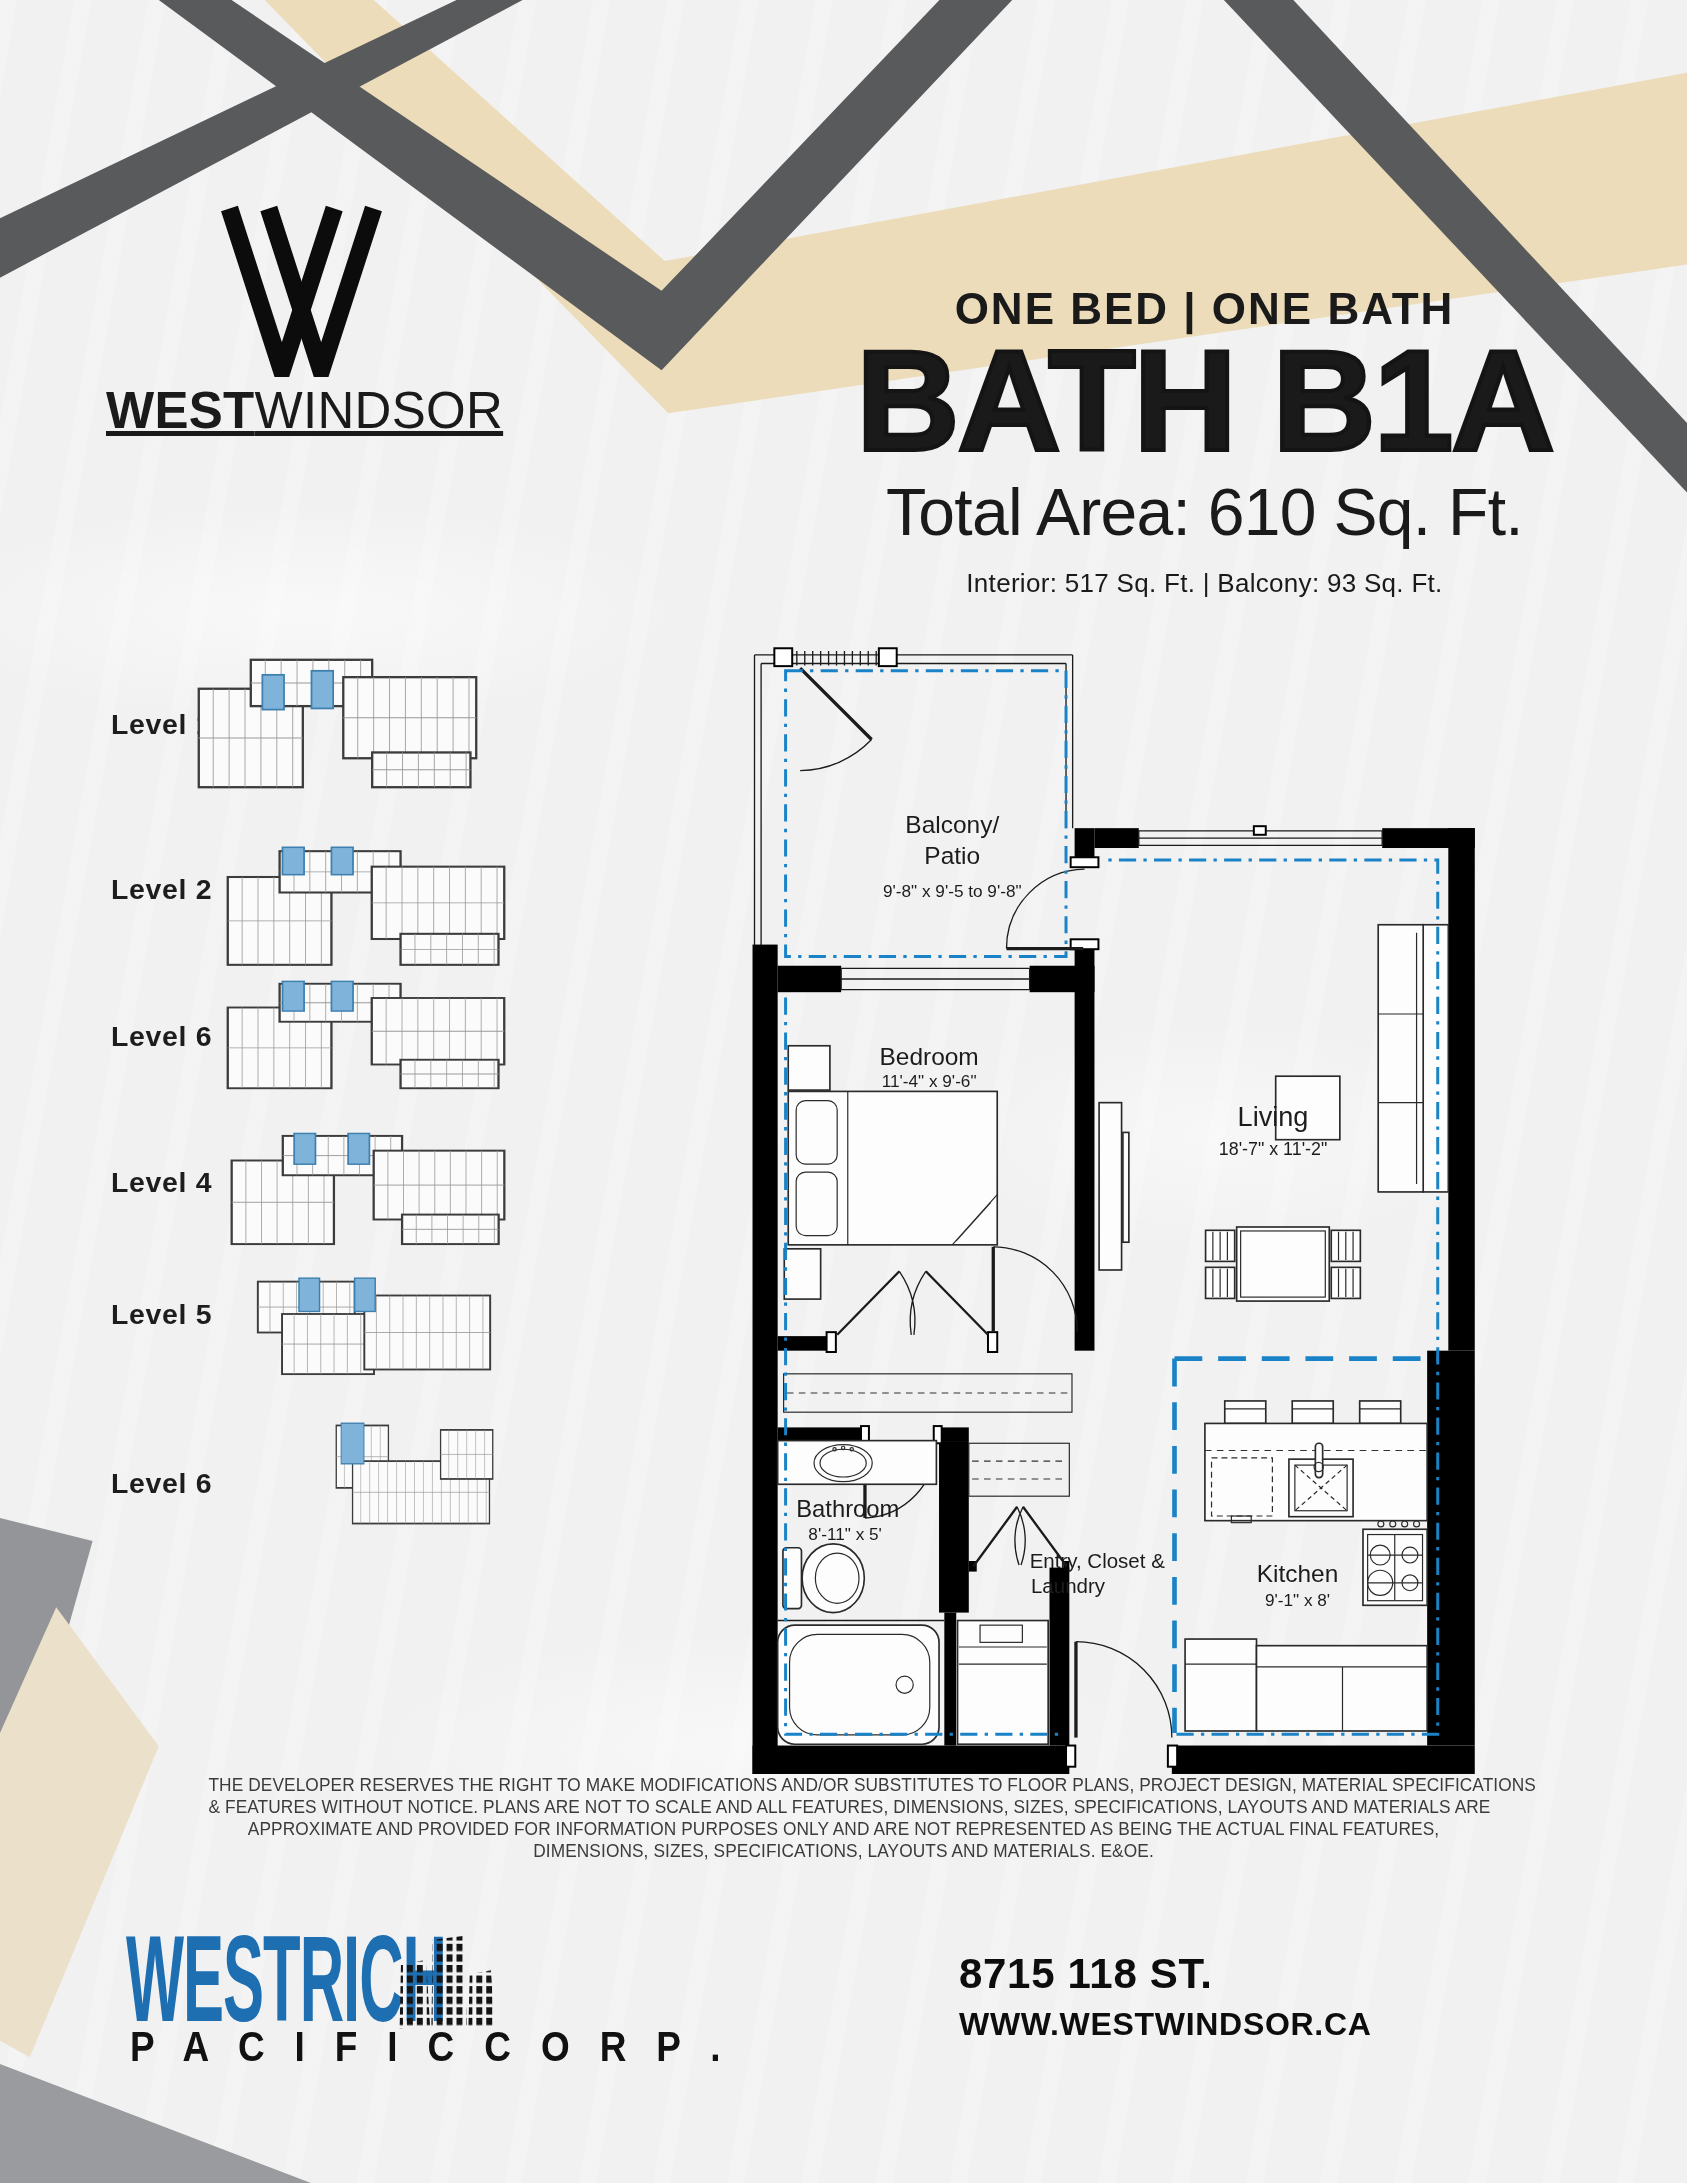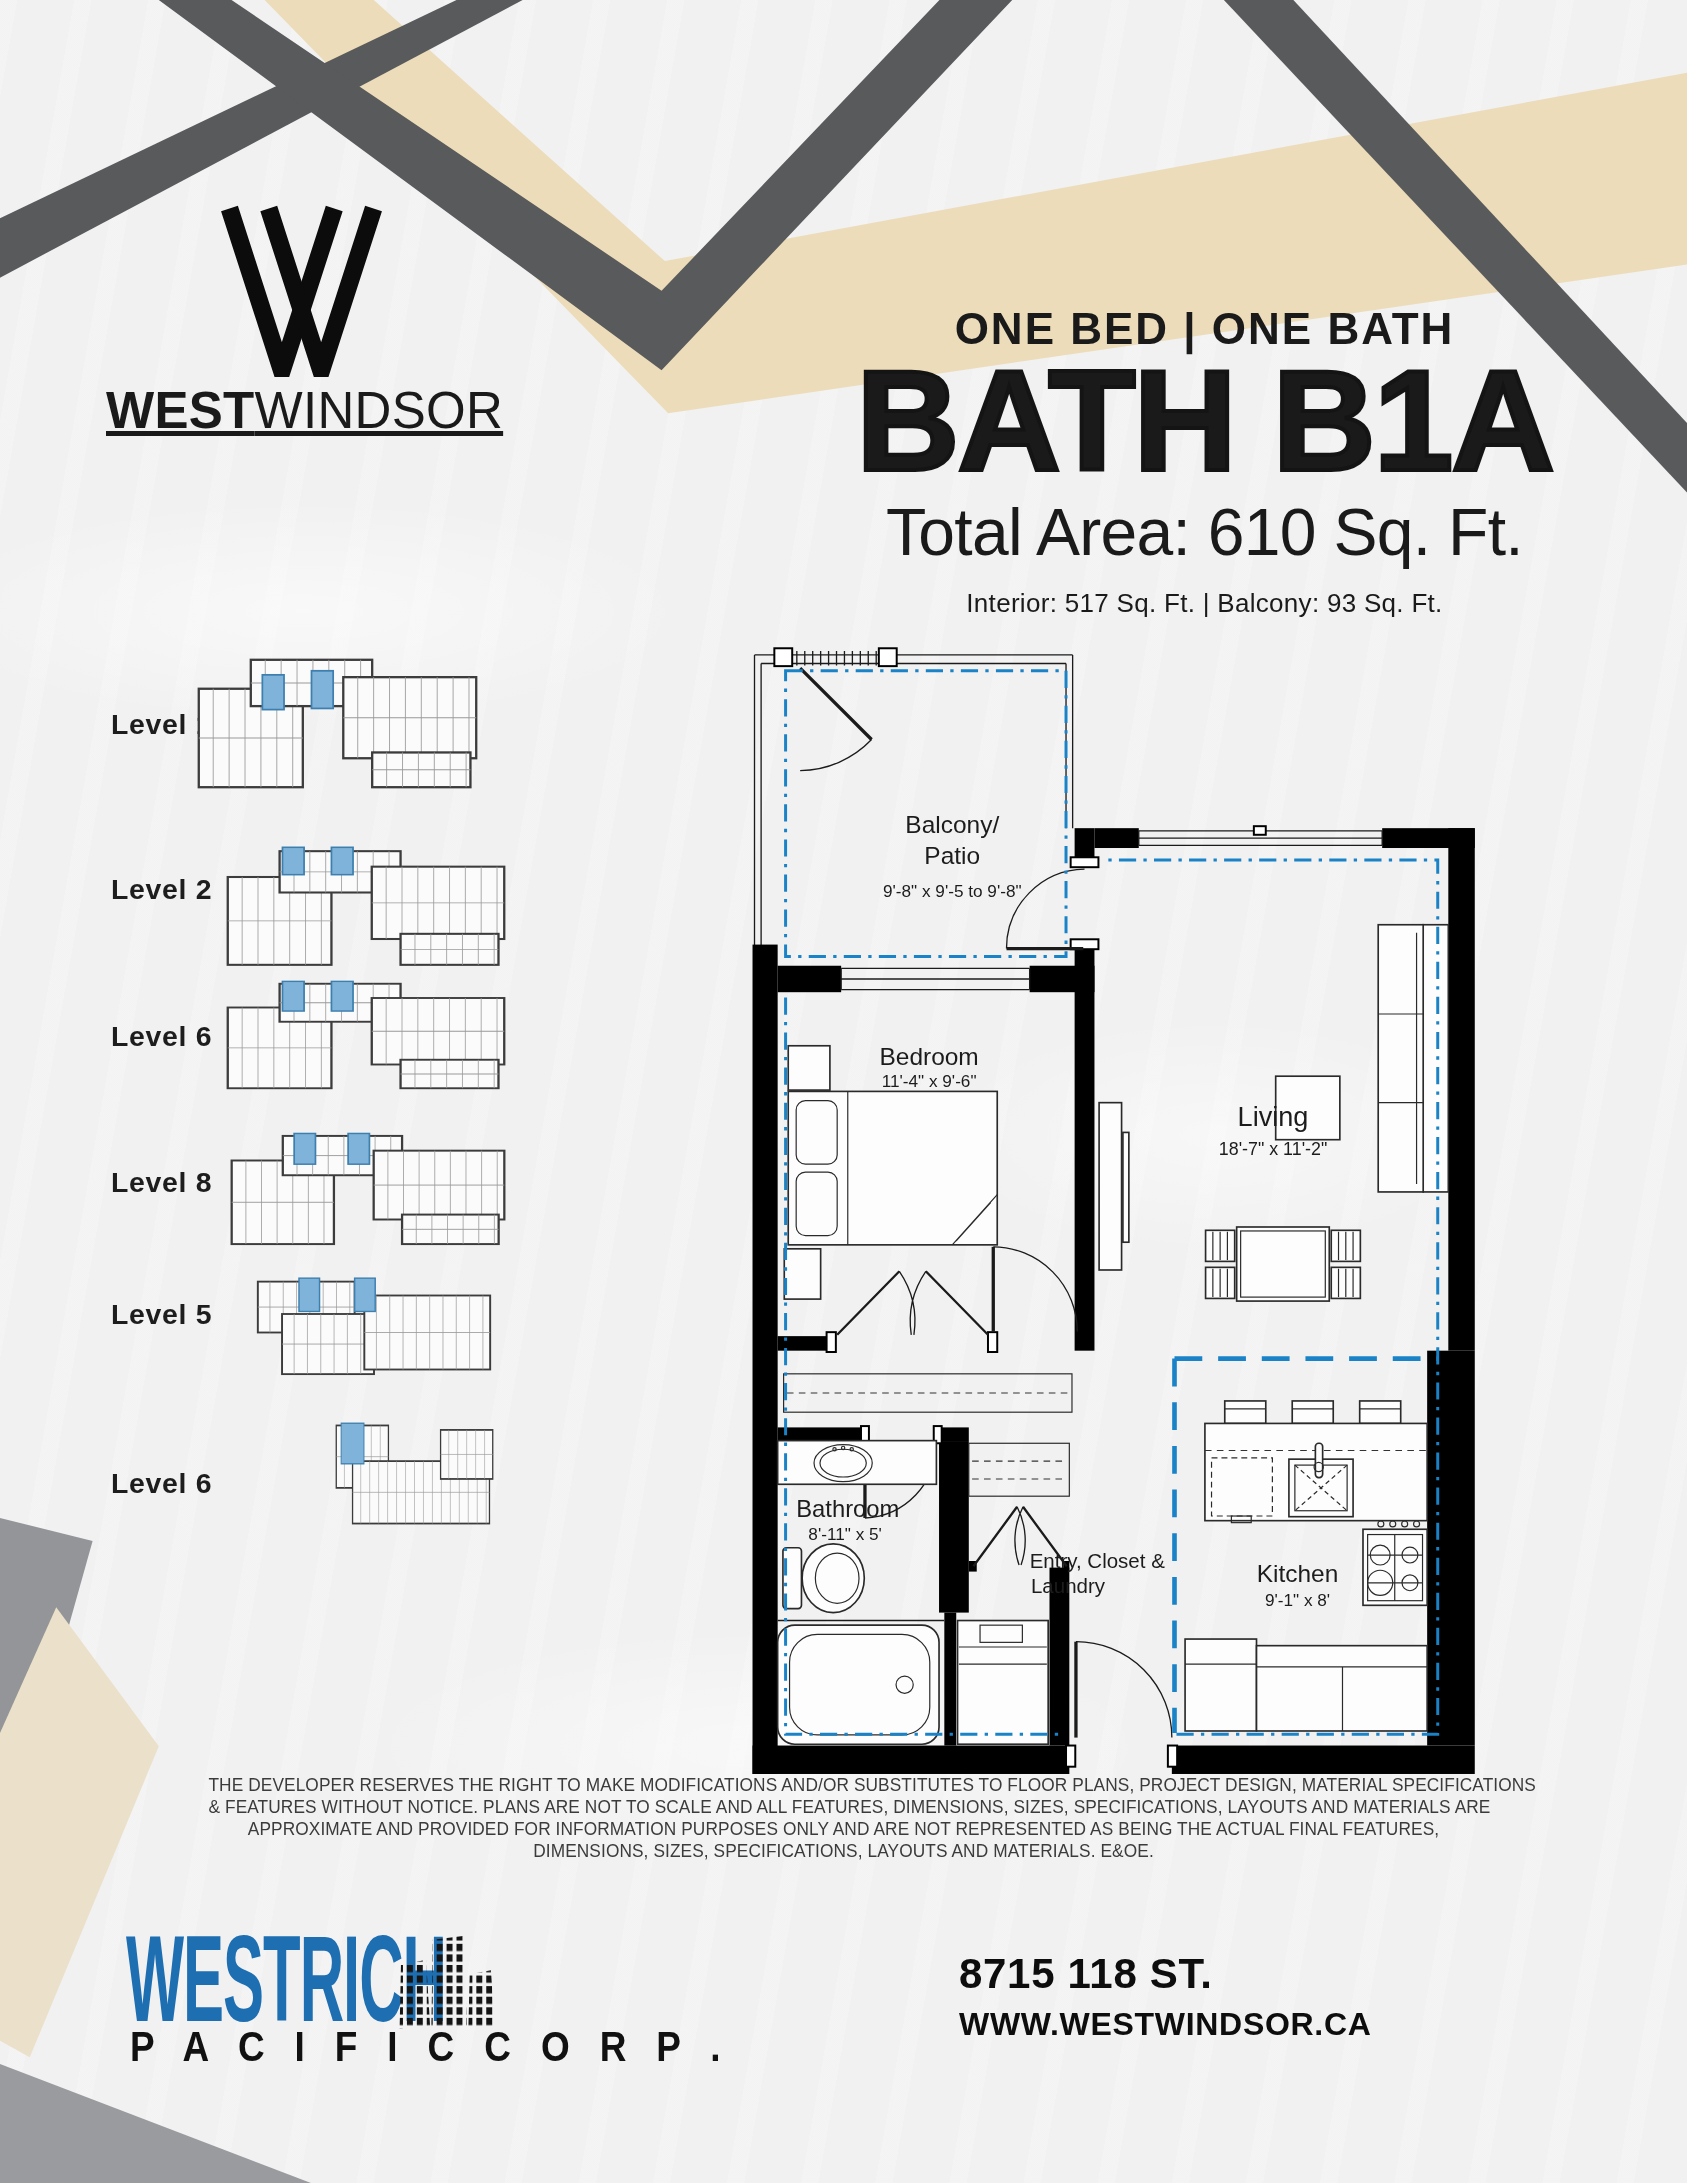--- a/index.html
+++ b/index.html
@@ -79,21 +79,21 @@
   </svg>
 
   <svg class="abs logo-w" viewBox="0 0 252 252">
     <path d="M16,0 L96,248 L176,0" stroke="#0c0c0c" stroke-width="27" fill="none"></path>
     <path d="M76,0 L156,248 L236,0" stroke="#0c0c0c" stroke-width="27" fill="none"></path>
   </svg>
   <div class="abs logo-word">
     <span class="b">WEST</span><span class="l">WINDSOR</span>
   </div>
 
-  <div class="abs title-block" style="height:635px;margin-top:20px;">
+  <div class="abs title-block" style="height:635px;">
     <div class="subtitle">ONE BED | ONE BATH</div>
     <div class="unit">BATH B1A</div>
     <div class="total">Total Area: 610 Sq. Ft.</div>
     <div class="breakdown">Interior: 517 Sq. Ft. | Balcony: 93 Sq. Ft.</div>
   </div>
 
   <div class="abs" id="levels" style="left:0;top:0;width:728px;height:1588px;">
       <div>
         <div class="level-label" style="left: 111px; top: 708px;">Level 1</div>
         <svg viewBox="0 0 100 48" preserveAspectRatio="none" class="level-thumb" style="left: 193px; top: 654px; width: 289px; height: 139px;">
@@ -214,21 +214,21 @@
           <line x1="78" y1="34" x2="78" y2="46" stroke="#999" stroke-width="0.3"></line>
           <line x1="83.5" y1="34" x2="83.5" y2="46" stroke="#999" stroke-width="0.3"></line>
           <line x1="89" y1="34" x2="89" y2="46" stroke="#999" stroke-width="0.3"></line>
           <line x1="94.5" y1="34" x2="94.5" y2="46" stroke="#999" stroke-width="0.3"></line>
           <line x1="62" y1="40" x2="96" y2="40" stroke="#999" stroke-width="0.35"></line>
           <rect x="21.0" y="1.0" width="7.5" height="12.5" fill="#7fb3d9" stroke="#3d7fae" stroke-width="0.6"></rect>
           <rect x="38.0" y="1.0" width="7.5" height="12.5" fill="#7fb3d9" stroke="#3d7fae" stroke-width="0.6"></rect>
         </svg>
       </div>
       <div>
-        <div class="level-label" style="left: 111px; top: 1166px;">Level 8</div>
+        <div class="level-label" style="left: 111px; top: 1166px;">Level 4</div>
         <svg viewBox="0 0 100 48" preserveAspectRatio="none" class="level-thumb" style="left: 226px; top: 1131px; width: 284px; height: 118px;">
           <rect x="2" y="12" width="36" height="34" fill="#fbfbfb" stroke="#3c3c3c" stroke-width="0.8"></rect>
           <line x1="7" y1="12" x2="7" y2="46" stroke="#999" stroke-width="0.3"></line>
           <line x1="12.5" y1="12" x2="12.5" y2="46" stroke="#999" stroke-width="0.3"></line>
           <line x1="18" y1="12" x2="18" y2="46" stroke="#999" stroke-width="0.3"></line>
           <line x1="23.5" y1="12" x2="23.5" y2="46" stroke="#999" stroke-width="0.3"></line>
           <line x1="29" y1="12" x2="29" y2="46" stroke="#999" stroke-width="0.3"></line>
           <line x1="34.5" y1="12" x2="34.5" y2="46" stroke="#999" stroke-width="0.3"></line>
           <line x1="2" y1="29" x2="38" y2="29" stroke="#999" stroke-width="0.35"></line>
           <rect x="20" y="2" width="42" height="16" fill="#fbfbfb" stroke="#3c3c3c" stroke-width="0.8"></rect>

